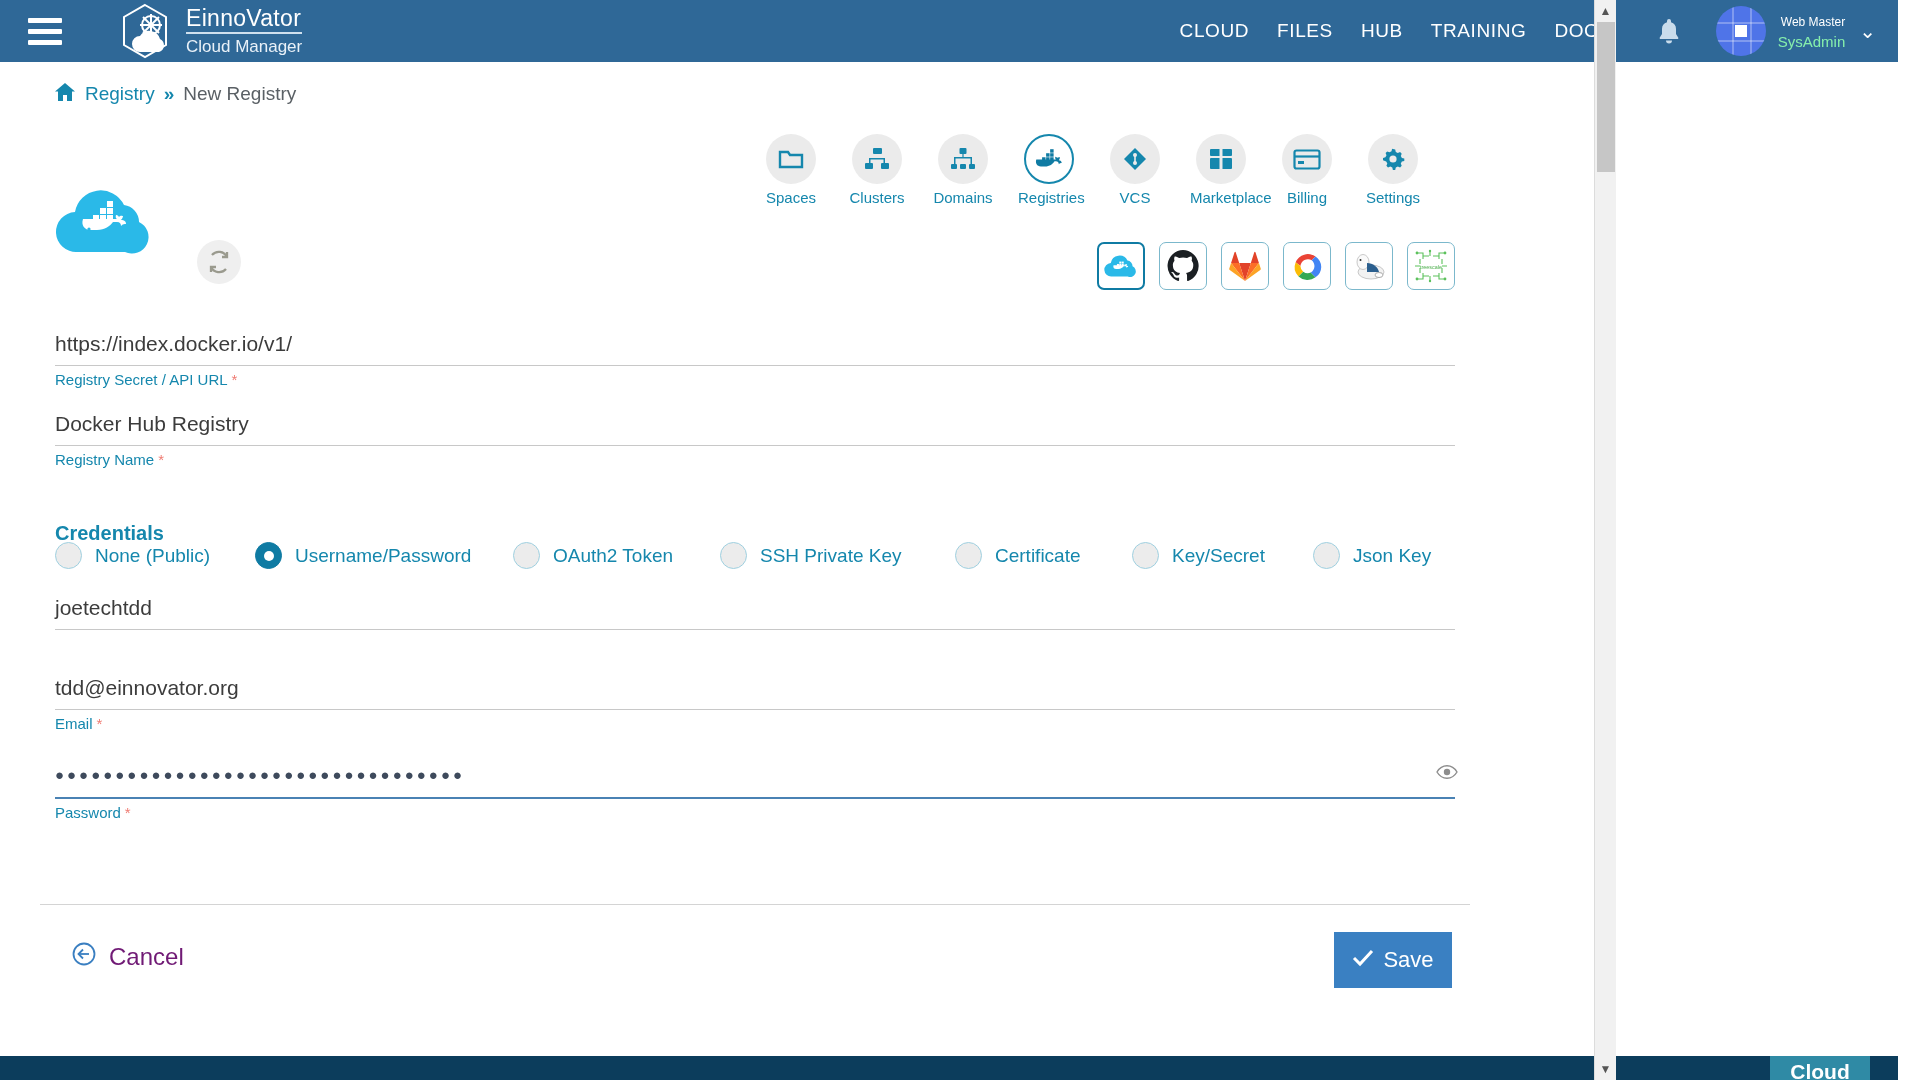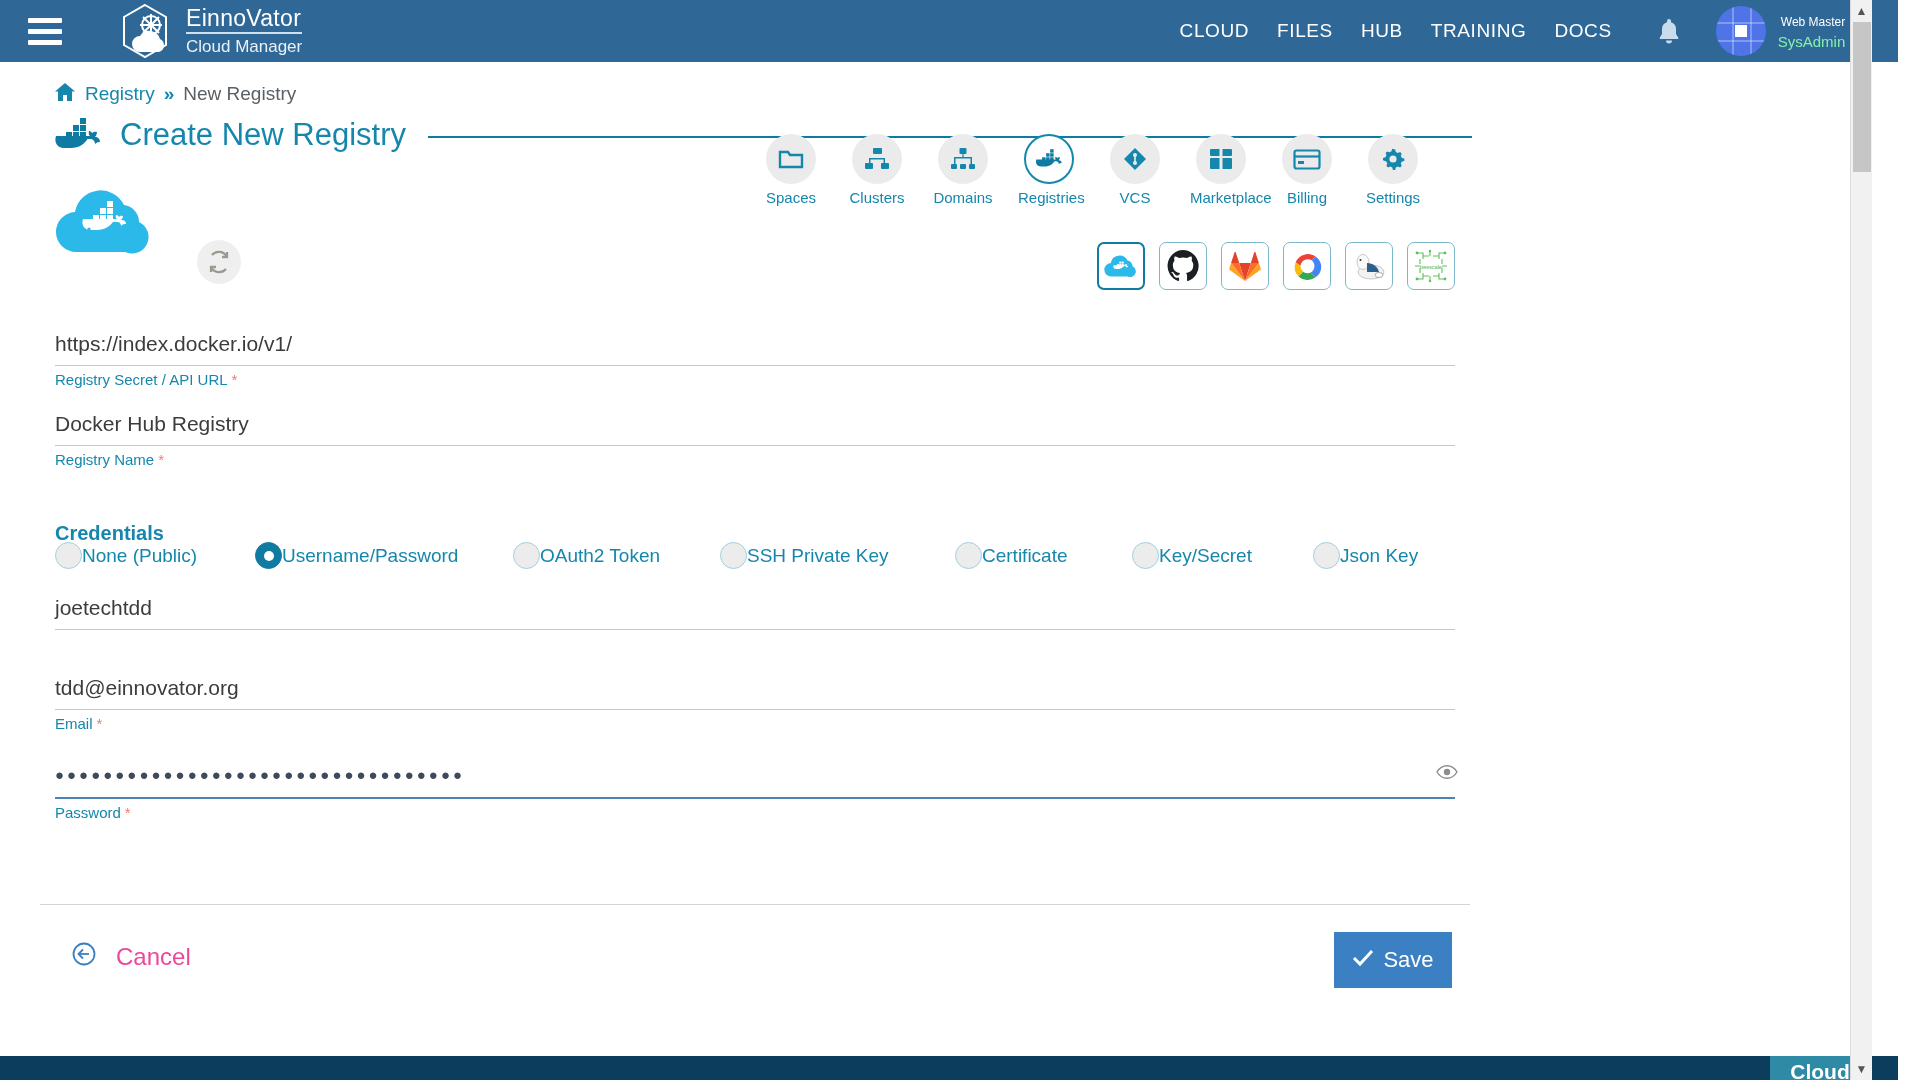--- a/index.html
+++ b/index.html
@@ -2,21 +2,21 @@
 <html><head>
 <meta charset="utf-8">
 <style>
   * { box-sizing: border-box; margin: 0; padding: 0; }
   html, body {
     width: 1920px; height: 1080px;
     font-family: "Liberation Sans", sans-serif;
     background: #ffffff;
     overflow: hidden;
   }
-  #app { position: relative; width: 1872px; height: 1080px; background:#fff;border-radius:23px; }
+  #app { position: relative; width: 1616px; height: 1080px; background:#fff;border-radius:23px; }
 
   
   .topbar {
     position:absolute; top:0; left:0; width:1898px; height:62px;
     background:#2f6897; display:flex; align-items:center;
   }
   .hamburger { width:62px; display:flex; flex-direction:column; gap:6px;
      align-items:center; justify-content:center; margin-left:14px; cursor:pointer; }
   .hamburger span { display:block; width:34px; height:5px; background:#ffffff; border-radius:1px; }
   .brand { display:flex; align-items:center; margin-left:38px; }
@@ -115,29 +115,29 @@
   .radio { display:flex; align-items:center; cursor:pointer; }
   .rdot {
     width:27px; height:27px; border-radius:50%; background:#ececec; border:1px solid #9fd0e0;
     flex:0 0 auto;
   }
   .rdot.on {
     background:#0f7ba3; border:1px solid #0f7ba3;
     display:flex; align-items:center; justify-content:center;
   }
   .rdot.on::after { content:""; width:10px; height:10px; border-radius:50%; background:#ffffff; }
-  .rlabel { font-size:19px; color:#1587ad; white-space:nowrap; }
+  .rlabel { margin-left:13px; font-size:19px; color:#1587ad; white-space:nowrap; }
 
   .eye { position:absolute; right:-3px; top:-4px; color:#8d8d8d; font-size:19px; cursor:pointer; }
 
   .hr { position:absolute; left:40px; width:1430px; height:1px; background:#d4d4d4; }
 
   .btn-cancel {
-    position:absolute; left:72px; display:flex; align-items:center; gap:20px;
-    color:#ec4899; font-size:24px; cursor:pointer;
+    position:absolute; left:72px; display:flex; align-items:center; gap:13px;
+    color:#701a75; font-size:24px; cursor:pointer;
   }
   .btn-save {
     position:absolute; left:1334px; width:118px; height:56px; background:#3a80c2;
     color:#fff; font-size:22px; display:flex; align-items:center; justify-content:center; gap:9px;
     cursor:pointer; border:none;
   }
 
   
   .footer { position:absolute; left:0; bottom:0; width:1898px; height:24px; background:#2f8aa5; }
   .footer-left { position:absolute; left:0; top:0; width:1770px; height:24px; background:#0c3d5c; }
@@ -211,35 +211,20 @@
       <span class="bc-home">
         <svg width="22" height="20" viewBox="0 0 22 20" fill="#1587ad">
           <path d="M11 1 L21 9.5 h-3 V19 h-5 v-6 h-4 v6 H4 V9.5 H1 z"></path>
         </svg>
       </span>
       <a class="bc-link" href="#">Registry</a>
       <span class="bc-sep">»</span>
       <span class="bc-cur">New Registry</span>
     </div>
 
-    <div class="pagetitle-row">
-      <span class="docker-ico">
-        <svg width="52" height="34" viewBox="0 0 52 34" fill="#0f7ba3">
-          <rect x="14" y="14" width="6" height="6"></rect>
-            <rect x="21" y="14" width="6" height="6"></rect>
-          <rect x="28" y="14" width="6" height="6"></rect>
-            <rect x="21" y="7" width="6" height="6"></rect>
-          <rect x="28" y="7" width="6" height="6"></rect>
-            <rect x="28" y="0" width="6" height="6"></rect>
-          <path d="M4 21 h34 c3 0 5 2 5 5 a6 6 0 0 1 5 -2 c0-3-2-5-5-5 2-2 2-5 2-5 s-3-1-5 1c-1-2-3-2-3-2 s-1 3 1 5 h-34 c-2 6 1 12 8 12 h7 c8 0 14-4 17-10 z"></path>
-        </svg>
-      </span>
-      <span class="pagetitle">Create New Registry</span>
-      <span class="title-rule"></span>
-    </div>
 
     <div class="iconnav">
       <div class="iconitem">
         <div class="icircle">
           <svg width="26" height="22" viewBox="0 0 26 22" fill="none" stroke="#1587ad" stroke-width="2.4">
             <path d="M2 19 V4 h8 l2 3 h12 v12 z"></path>
           </svg>
         </div>
         <div class="ilabel">Spaces</div>
       </div>

